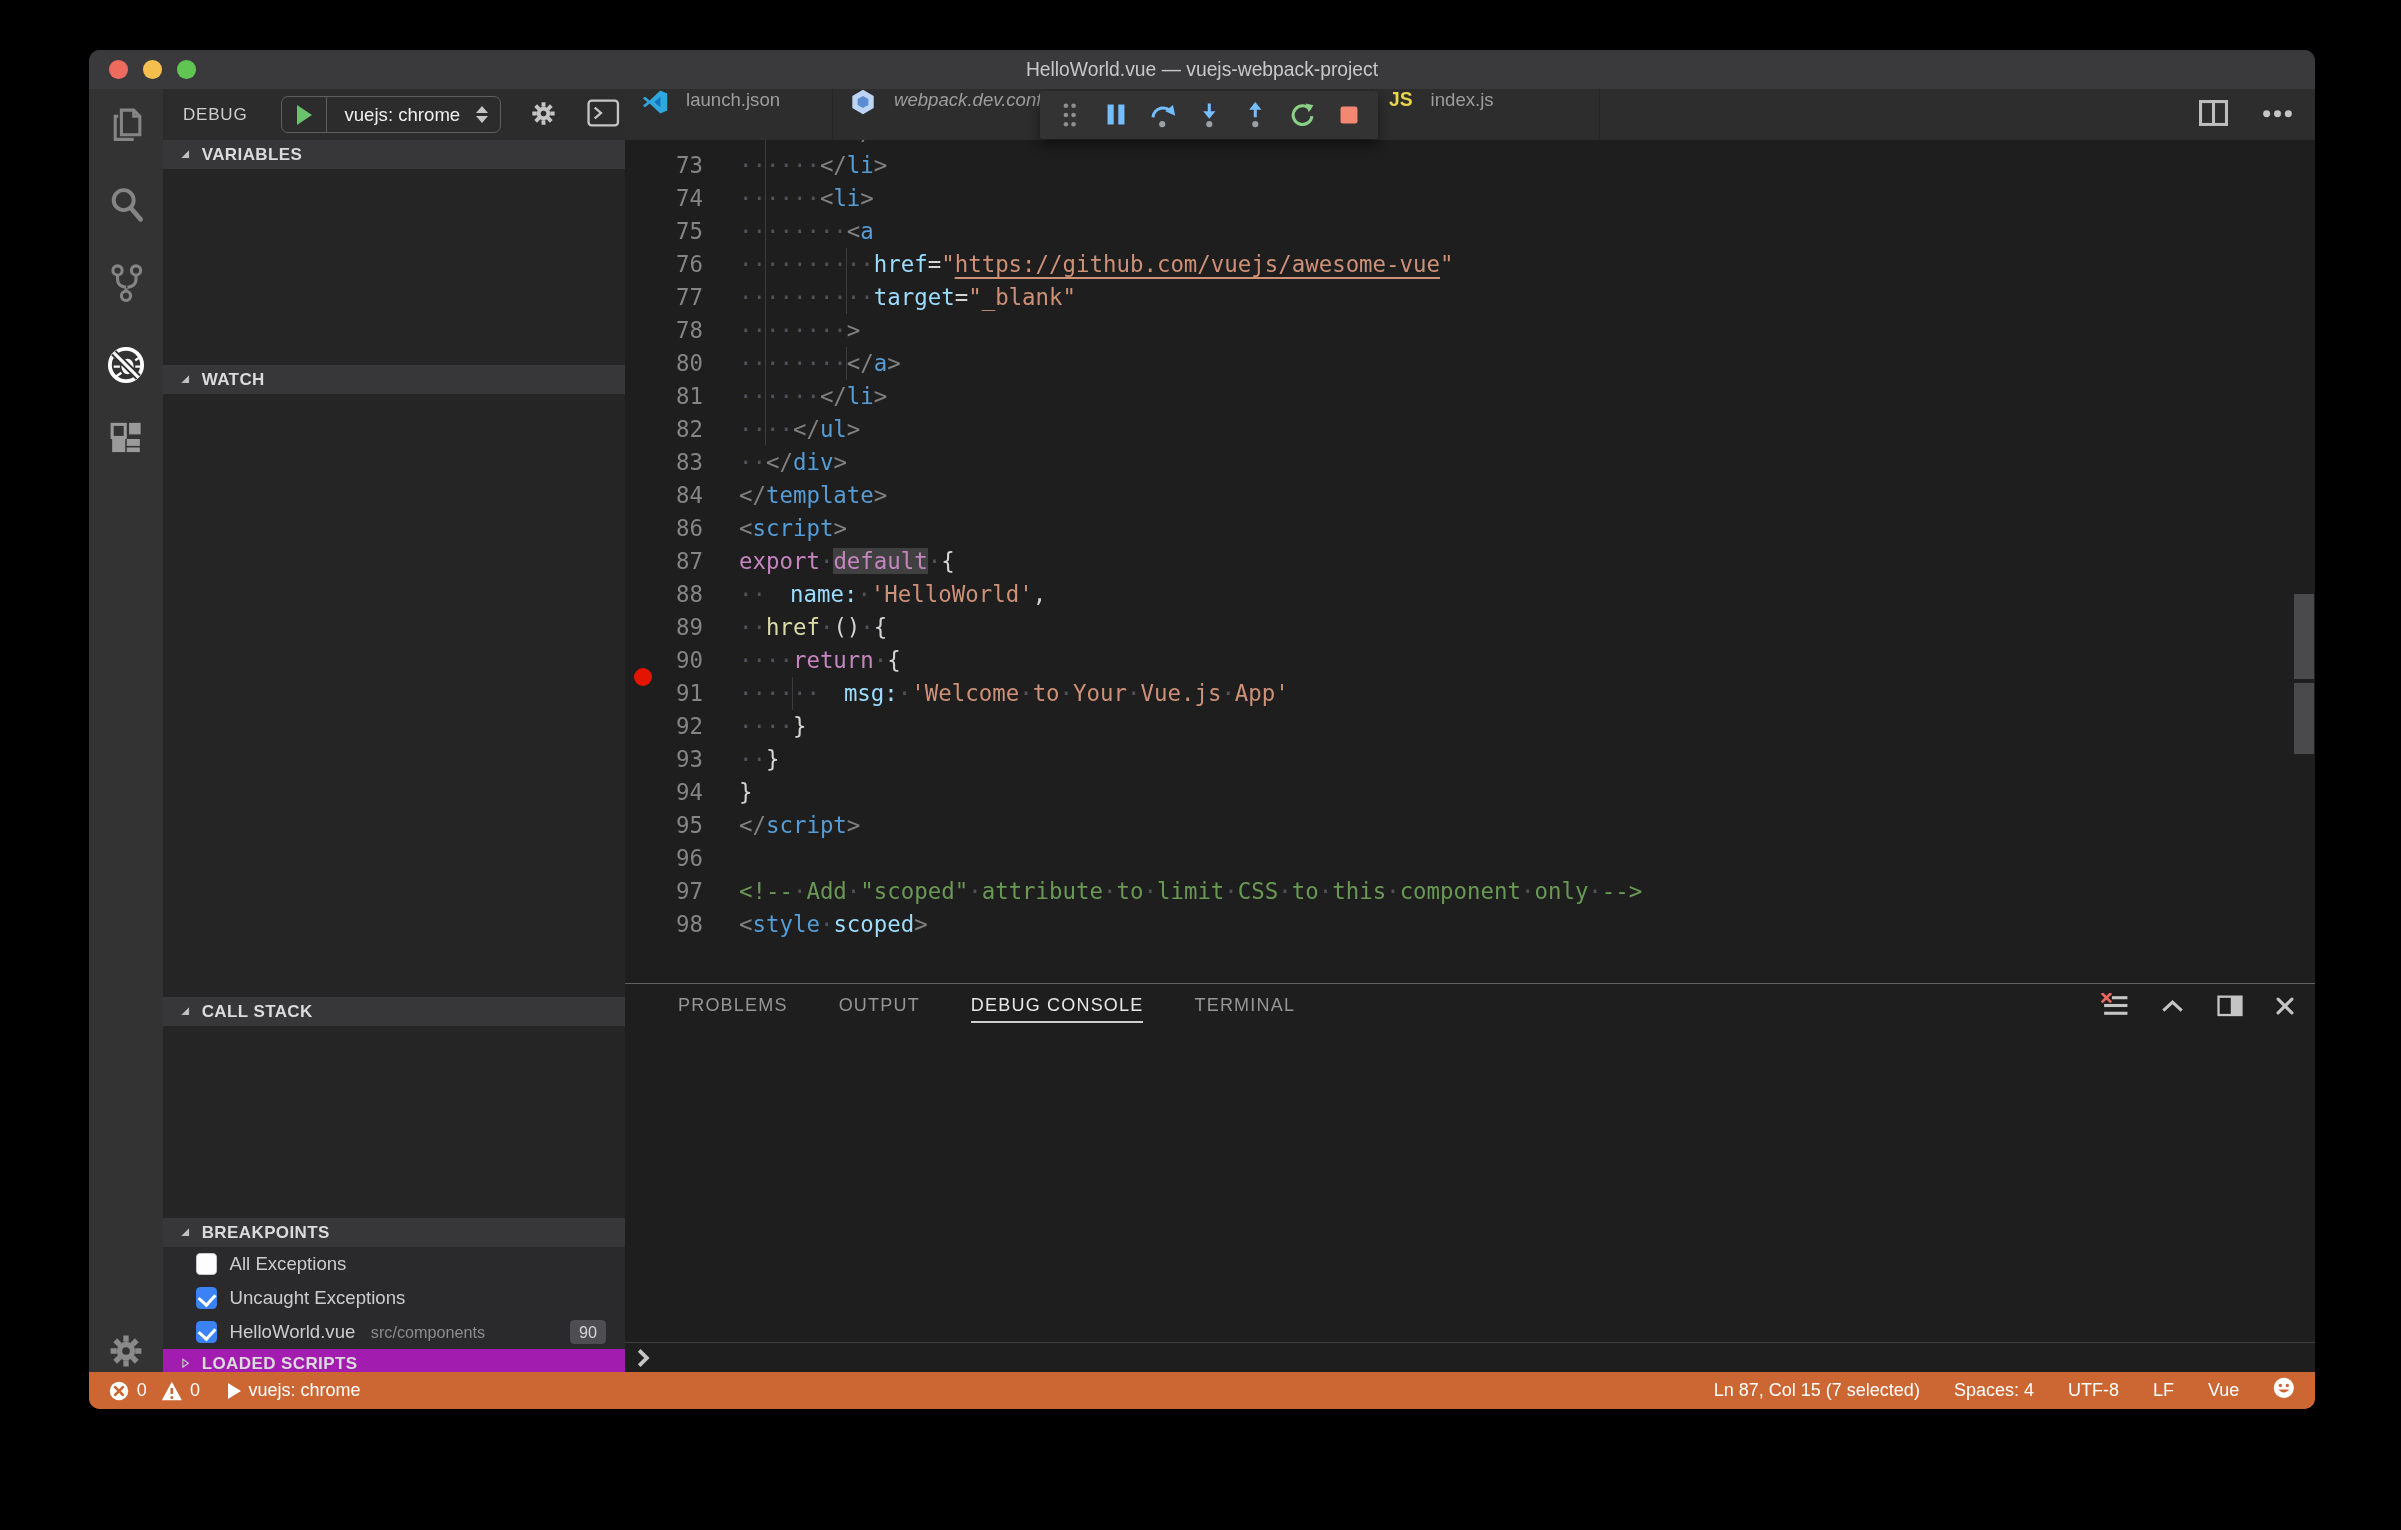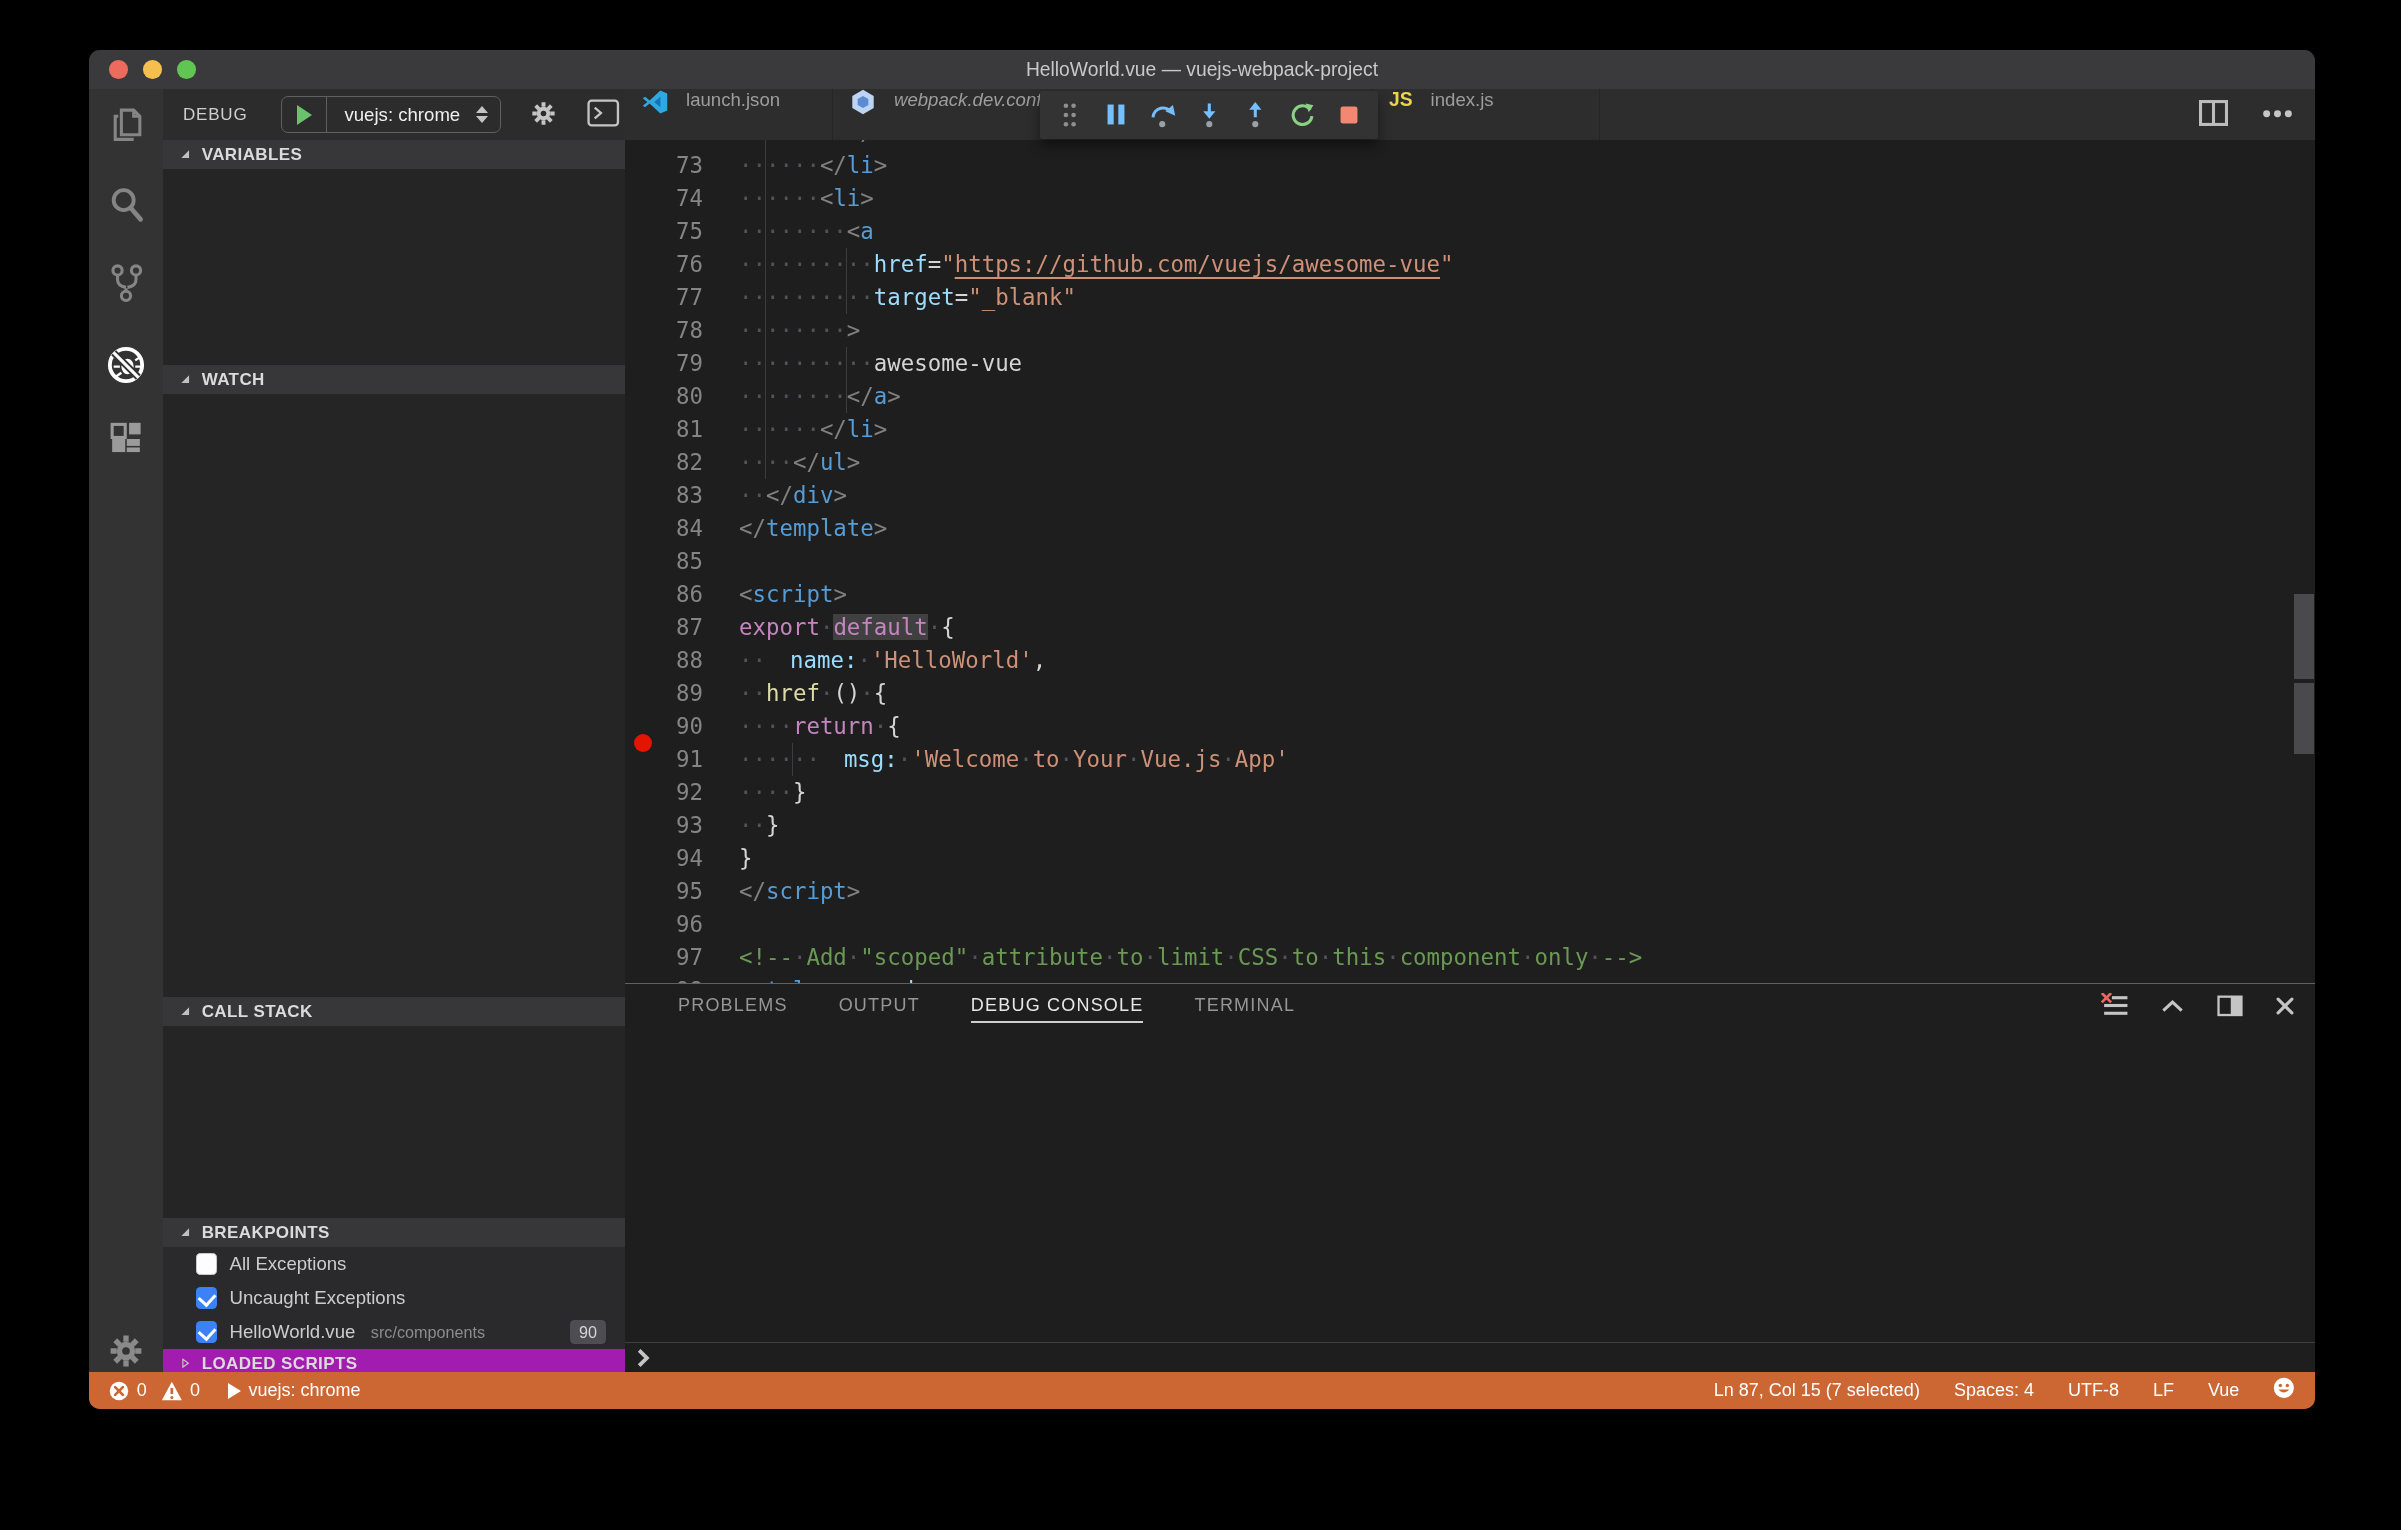--- a/index.html
+++ b/index.html
@@ -366,27 +366,25 @@
 
       <div class="code-region">
         <div class="code-lines" id="code-holder">
             <div class="cline"><span class="gut-bp"></span><span class="gut-num">72</span><i class="guide" style="left: 140px;"></i><span class="ctext"><span class="tok-ws">········</span><span class="tok-pun">&lt;/</span><span class="tok-tag">a</span><span class="tok-pun">&gt;</span></span></div>
             <div class="cline"><span class="gut-bp"></span><span class="gut-num">73</span><i class="guide" style="left: 140px;"></i><span class="ctext"><span class="tok-ws">······</span><span class="tok-pun">&lt;/</span><span class="tok-tag">li</span><span class="tok-pun">&gt;</span></span></div>
             <div class="cline"><span class="gut-bp"></span><span class="gut-num">74</span><i class="guide" style="left: 140px;"></i><span class="ctext"><span class="tok-ws">······</span><span class="tok-pun">&lt;</span><span class="tok-tag">li</span><span class="tok-pun">&gt;</span></span></div>
             <div class="cline"><span class="gut-bp"></span><span class="gut-num">75</span><i class="guide" style="left: 140px;"></i><span class="ctext"><span class="tok-ws">········</span><span class="tok-pun">&lt;</span><span class="tok-tag">a</span></span></div>
             <div class="cline"><span class="gut-bp"></span><span class="gut-num">76</span><i class="guide" style="left: 140px;"></i><i class="guide" style="left: 221px;"></i><span class="ctext"><span class="tok-ws">··········</span><span class="tok-attr">href</span><span class="tok-op">=</span><span class="tok-str">"</span><span class="tok-url">https://github.com/vuejs/awesome-vue</span><span class="tok-str">"</span></span></div>
             <div class="cline"><span class="gut-bp"></span><span class="gut-num">77</span><i class="guide" style="left: 140px;"></i><i class="guide" style="left: 221px;"></i><span class="ctext"><span class="tok-ws">··········</span><span class="tok-attr">target</span><span class="tok-op">=</span><span class="tok-str">"_blank"</span></span></div>
             <div class="cline"><span class="gut-bp"></span><span class="gut-num">78</span><i class="guide" style="left: 140px;"></i><span class="ctext"><span class="tok-ws">········</span><span class="tok-pun">&gt;</span></span></div>
-            <div class="cline"><span class="gut-bp"></span><span class="gut-num">79</span><i class="guide" style="left: 140px;"></i><i class="guide" style="left: 221px;"></i><span class="ctext"><span class="tok-ws">··········</span><span class="tok-txt">awesome-vue</span></span></div>
             <div class="cline"><span class="gut-bp"></span><span class="gut-num">80</span><i class="guide" style="left: 140px;"></i><i class="guide" style="left: 221px;"></i><span class="ctext"><span class="tok-ws">········</span><span class="tok-pun">&lt;/</span><span class="tok-tag">a</span><span class="tok-pun">&gt;</span></span></div>
             <div class="cline"><span class="gut-bp"></span><span class="gut-num">81</span><i class="guide" style="left: 140px;"></i><span class="ctext"><span class="tok-ws">······</span><span class="tok-pun">&lt;/</span><span class="tok-tag">li</span><span class="tok-pun">&gt;</span></span></div>
             <div class="cline"><span class="gut-bp"></span><span class="gut-num">82</span><i class="guide" style="left: 140px;"></i><span class="ctext"><span class="tok-ws">····</span><span class="tok-pun">&lt;/</span><span class="tok-tag">ul</span><span class="tok-pun">&gt;</span></span></div>
             <div class="cline"><span class="gut-bp"></span><span class="gut-num">83</span><span class="ctext"><span class="tok-ws">··</span><span class="tok-pun">&lt;/</span><span class="tok-tag">div</span><span class="tok-pun">&gt;</span></span></div>
             <div class="cline"><span class="gut-bp"></span><span class="gut-num">84</span><span class="ctext"><span class="tok-pun">&lt;/</span><span class="tok-tag">template</span><span class="tok-pun">&gt;</span></span></div>
-            <div class="cline"><span class="gut-bp"></span><span class="gut-num">85</span><span class="ctext"></span></div>
             <div class="cline"><span class="gut-bp"></span><span class="gut-num">86</span><span class="ctext"><span class="tok-pun">&lt;</span><span class="tok-tag">script</span><span class="tok-pun">&gt;</span></span></div>
             <div class="cline"><span class="gut-bp"></span><span class="gut-num">87</span><span class="ctext"><span class="tok-kw">export</span><span class="tok-ws">·</span><span class="tok-kw tok-sel">default</span><span class="tok-ws">·</span><span class="tok-br">{</span></span></div>
             <div class="cline"><span class="gut-bp"></span><span class="gut-num">88</span><span class="ctext"><span class="tok-ws">··</span><span class="tok-prop">name:</span><span class="tok-ws">·</span><span class="tok-str">'HelloWorld'</span><span class="tok-br">,</span></span></div>
             <div class="cline"><span class="gut-bp"></span><span class="gut-num">89</span><span class="ctext"><span class="tok-ws">··</span><span class="tok-fn">href</span><span class="tok-ws">·</span><span class="tok-br">()</span><span class="tok-ws">·</span><span class="tok-br">{</span></span></div>
             <div class="cline"><span class="gut-bp"><i class="bp-dot"></i></span><span class="gut-num">90</span><span class="ctext"><span class="tok-ws">····</span><span class="tok-kw">return</span><span class="tok-ws">·</span><span class="tok-br">{</span></span></div>
             <div class="cline"><span class="gut-bp"></span><span class="gut-num">91</span><i class="guide" style="left: 167px;"></i><span class="ctext"><span class="tok-ws">······</span><span class="tok-prop">msg:</span><span class="tok-ws">·</span><span class="tok-str">'Welcome</span><span class="tok-ws">·</span><span class="tok-str">to</span><span class="tok-ws">·</span><span class="tok-str">Your</span><span class="tok-ws">·</span><span class="tok-str">Vue.js</span><span class="tok-ws">·</span><span class="tok-str">App'</span></span></div>
             <div class="cline"><span class="gut-bp"></span><span class="gut-num">92</span><span class="ctext"><span class="tok-ws">····</span><span class="tok-br">}</span></span></div>
             <div class="cline"><span class="gut-bp"></span><span class="gut-num">93</span><span class="ctext"><span class="tok-ws">··</span><span class="tok-br">}</span></span></div>
             <div class="cline"><span class="gut-bp"></span><span class="gut-num">94</span><span class="ctext"><span class="tok-br">}</span></span></div>
             <div class="cline"><span class="gut-bp"></span><span class="gut-num">95</span><span class="ctext"><span class="tok-pun">&lt;/</span><span class="tok-tag">script</span><span class="tok-pun">&gt;</span></span></div>

